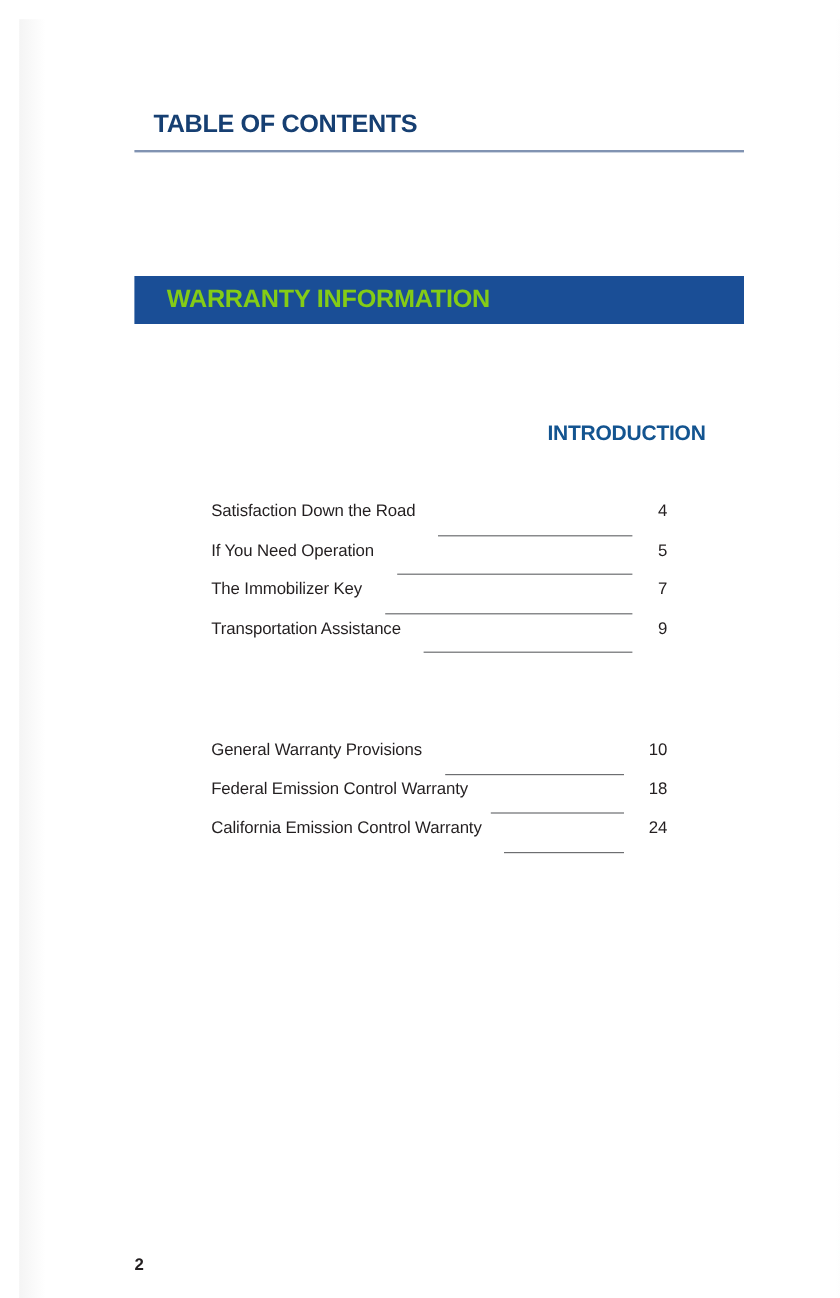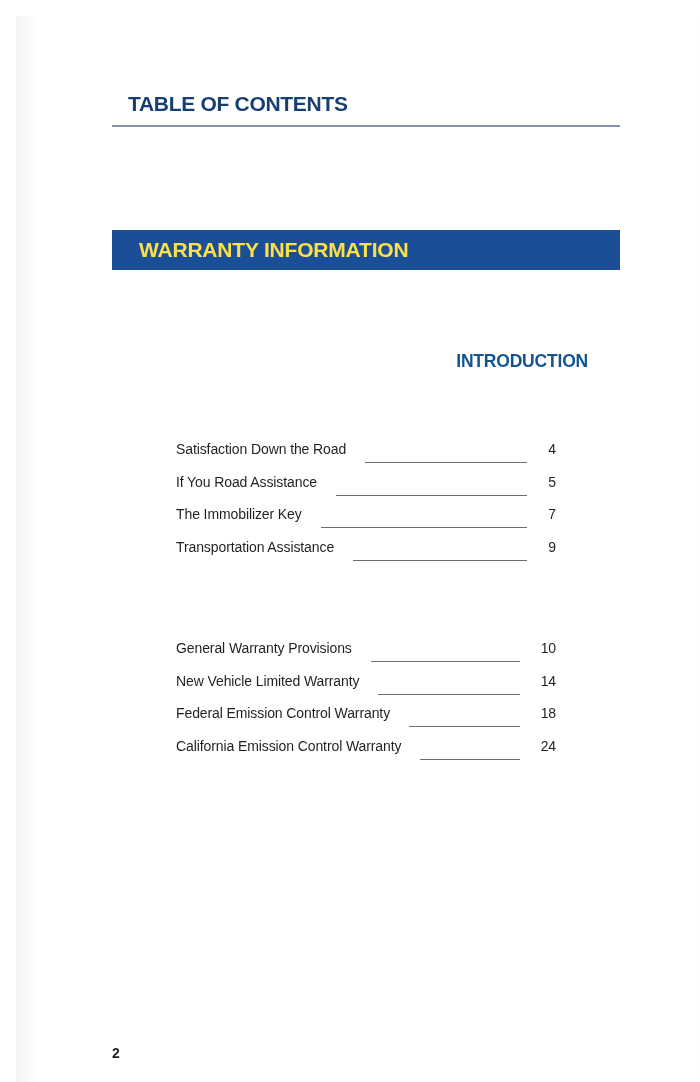--- a/index.html
+++ b/index.html
@@ -42,39 +42,39 @@
     border-bottom: 2px solid var(--rule-blue, #8193b2);
   }
   .banner {
     margin-top: 103px;
     height: 40px;
     background: var(--banner-blue, #1a4e96);
     display: flex;
     align-items: center;
   }
   .banner .banner-label {
-    color: #fde047;
+    color: #84cc16;
     font-size: 21px;
     font-weight: bold;
     letter-spacing: -0.2px;
     padding-left: 11px;
   }
   h2.section-heading {
     margin-top: 48px;
     font-size: 17.5px;
     line-height: 22px;
     font-weight: bold;
     letter-spacing: -0.2px;
     color: var(--heading-blue, #135490);
     text-align: right;
   }
   .rows { margin-top: 5px; }
   .row {
     display: flex;
-    align-items: flex-start;
+    align-items: center;
     height: 32.5px;
     font-size: 14px;
     letter-spacing: -0.1px;
     color: var(--text-dark, #231f20);
   }
   .row .label { white-space: nowrap; }
   .leader {
     flex: 1;
     height: 0;
     border-bottom: 1px solid var(--leader-gray, #6d6e71);
@@ -108,21 +108,21 @@
 
     <section>
       <h2 class="section-heading">INTRODUCTION</h2>
       <div class="rows">
         <div class="row">
           <span class="label">Satisfaction Down the Road</span>
           <span class="leader"></span>
           <span class="pagenum">4</span>
         </div>
         <div class="row">
-          <span class="label">If You Road Assistance</span>
+          <span class="label">If You Need Operation</span>
           <span class="leader"></span>
           <span class="pagenum">5</span>
         </div>
         <div class="row">
           <span class="label">The Immobilizer Key</span>
           <span class="leader"></span>
           <span class="pagenum">7</span>
         </div>
         <div class="row">
           <span class="label">Transportation Assistance</span>
@@ -133,25 +133,20 @@
     </section>
 
     <section>
       <div class="rows">
         <div class="row">
           <span class="label">General Warranty Provisions</span>
           <span class="leader"></span>
           <span class="pagenum">10</span>
         </div>
         <div class="row">
-          <span class="label">New Vehicle Limited Warranty</span>
-          <span class="leader"></span>
-          <span class="pagenum">14</span>
-        </div>
-        <div class="row">
           <span class="label">Federal Emission Control Warranty</span>
           <span class="leader"></span>
           <span class="pagenum">18</span>
         </div>
         <div class="row">
           <span class="label">California Emission Control Warranty</span>
           <span class="leader"></span>
           <span class="pagenum">24</span>
         </div>
       </div>

